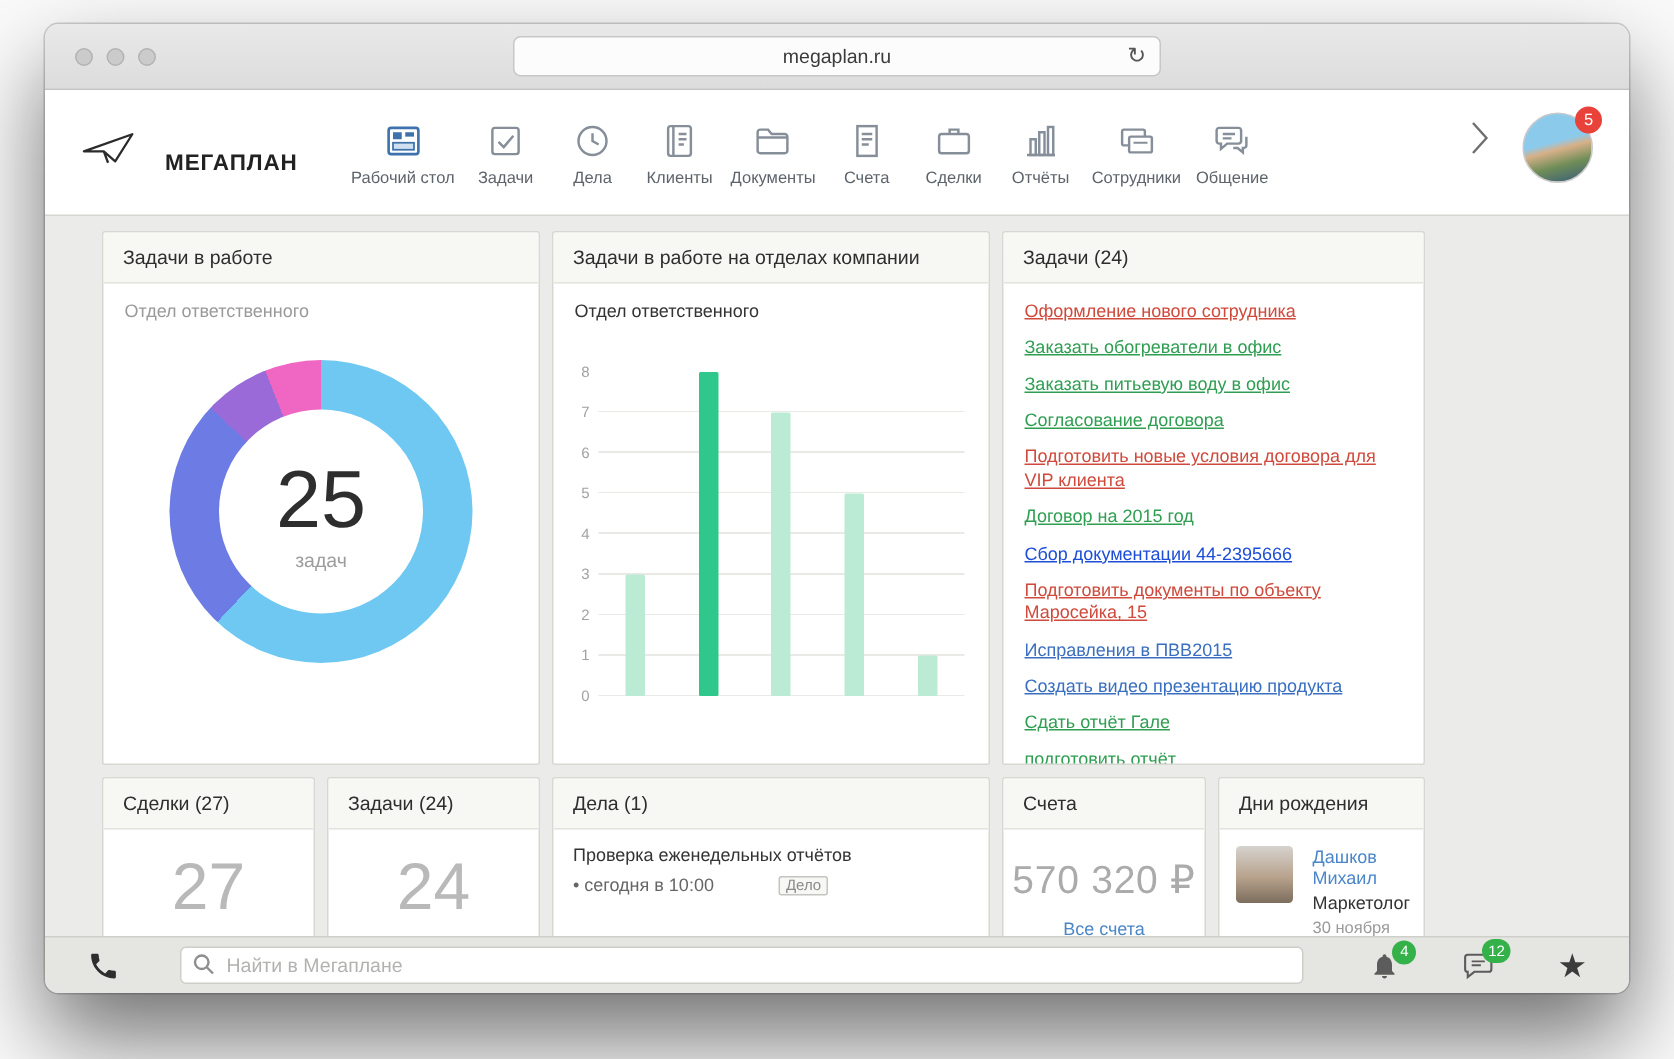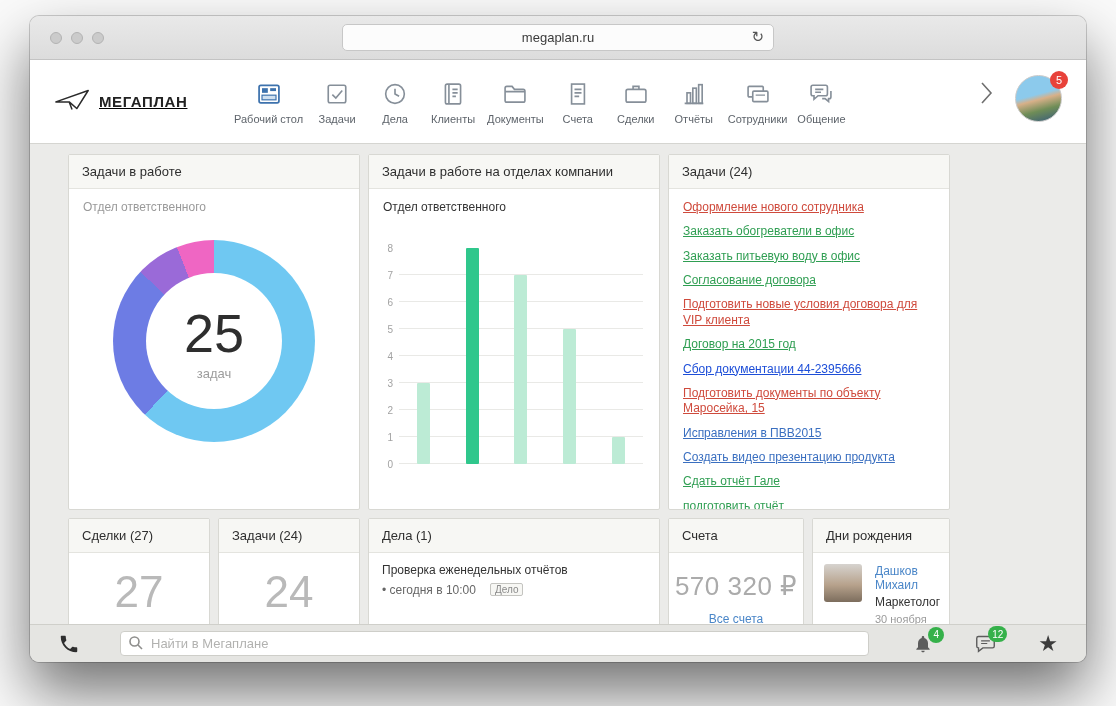--- a/index.html
+++ b/index.html
@@ -16,21 +16,21 @@
   .traffic{ display:flex; gap:9px; margin-left:20px; }
   .traffic span{ width:12px; height:12px; border-radius:50%; background:#cbcbcb; border:1px solid #b3b3b3; cursor:pointer; }
   .addressbar{ position:absolute; left:50%; transform:translateX(-50%); width:432px; height:27px;
     background:#fcfcfc; border:1px solid #c7c7c7; border-radius:5px; display:flex; align-items:center;
     justify-content:center; font-size:13px; color:#3b3b3b; cursor:text; }
   .reload{ position:absolute; right:9px; top:3px; font-size:15px; color:#555; cursor:pointer; }
 
   
   .nav{ height:84px; flex:0 0 84px; background:#fff; border-bottom:1px solid #d5d5d1;
     display:flex; align-items:center; padding:0 24px; }
-  .logo{ display:flex; align-items:center; gap:7px; width:176px; cursor:pointer;text-decoration:underline; }
+  .logo{ display:flex; align-items:flex-end; gap:18px; width:176px; cursor:pointer; }
   .logo-text{ font-size:15px; font-weight:bold; letter-spacing:.6px; color:#222; }
   .nav-items{ flex:1; display:flex; gap:2px; align-items:flex-start; }
   .nav-item{ display:flex; flex-direction:column; align-items:center; padding:0 4px; min-width:56px; cursor:pointer; }
   .nav-item .ic{ width:30px; height:30px; display:flex; align-items:center; justify-content:center; }
   .nav-item .lbl{ font-size:11px; color:#5e646b; margin-top:4px; white-space:nowrap; }
   .nav-arrow{ margin:0 18px 14px 6px; cursor:pointer; }
   .avatar-wrap{ position:relative; width:47px; height:47px; margin-bottom:6px; cursor:pointer; }
   .avatar{ width:47px; height:47px; border-radius:50%;
     background:linear-gradient(165deg,#8ccaec 0%,#8ccaec 42%,#d7b089 52%,#6f8d57 72%,#35597c 100%);
     border:1px solid #c9c9c9; }
@@ -68,21 +68,21 @@
   .tooltip .tt2{ font-size:11px; color:#9a9a9a; margin-top:2px; }
 
   
   .tasklist{ padding:11px 14px 0; }
   .tasklink{ display:block; font-size:12px; line-height:1.28; margin-bottom:9px; text-decoration:underline; cursor:pointer; }
 
   
   .bignum{ font-size:44px; color:#b9b9b9; text-align:center; margin-top:14px; }
   .todo-body{ padding:10px 13px; }
   .todo1{ font-size:12px; color:#333; }
-  .todo2{ font-size:12px; color:#666; margin-top:6px; display:flex; align-items:flex-start; }
+  .todo2{ font-size:12px; color:#666; margin-top:6px; display:flex; align-items:center;gap:29px; }
   .badge-delo{ display:inline-block; margin-left:14px; font-size:10px; color:#8a8a8a; border:1px solid #c4c4c0;
     border-radius:2px; padding:0 4px; background:#f7f7f4; }
   .money{ font-size:26px; color:#ababab; text-align:center; margin-top:18px; letter-spacing:.5px; }
   .alllink{ display:block; text-align:center; font-size:12px; color:#4a86c8; margin-top:10px; cursor:pointer; }
   .bday{ display:flex; gap:13px; padding:11px 11px; }
   .bday-av{ width:38px; height:38px; border-radius:3px; flex:0 0 38px;
     background:linear-gradient(180deg,#d6d3cf 0%,#bba astre 50%,#9b8a7a 100%);
     background:linear-gradient(180deg,#d6d3cf 0%,#b7a28c 55%,#7c6d5d 100%); }
   .bday-name{ font-size:12px; color:#4a86c8; cursor:pointer; }
   .bday-role{ font-size:12px; color:#333; margin-top:3px; }

